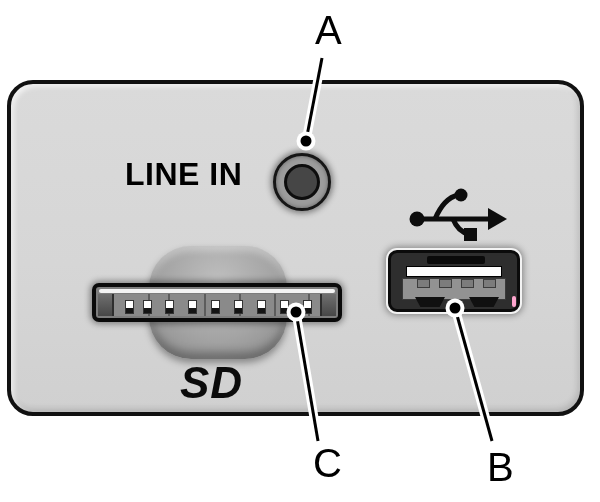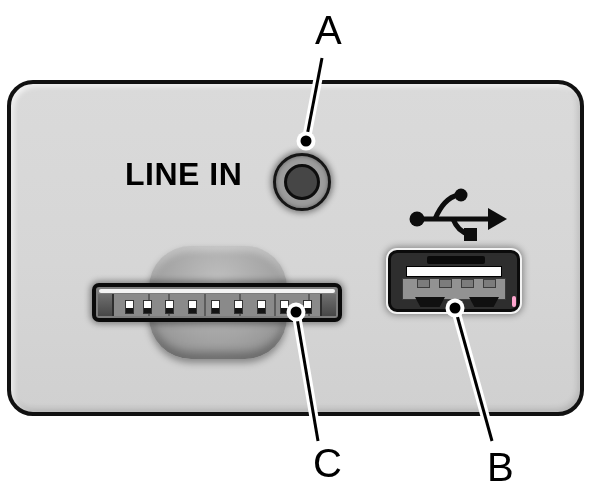--- a/index.html
+++ b/index.html
@@ -128,20 +128,21 @@
         <div class="sd-pin" style="left:45px"></div>
         <div class="sd-pin" style="left:67px"></div>
         <div class="sd-pin" style="left:90px"></div>
         <div class="sd-pin" style="left:113px"></div>
         <div class="sd-pin" style="left:136px"></div>
         <div class="sd-pin" style="left:159px"></div>
         <div class="sd-pin" style="left:182px"></div>
         <div class="sd-pin" style="left:205px"></div>
       </div>
     </div>
+    <div class="sd-label">SD</div>
   </div>
 
   <svg id="leaders">
     <g>
       <line x1="322" y1="58" x2="306" y2="141" stroke="#fff" stroke-width="9" stroke-linecap="round"></line>
       <line x1="322" y1="58" x2="306" y2="141" stroke="#000" stroke-width="3"></line>
       <circle cx="306" cy="141" r="9.5" fill="#fff"></circle>
       <circle cx="306" cy="141" r="5.5" fill="#000"></circle>
     </g>
     <g>

